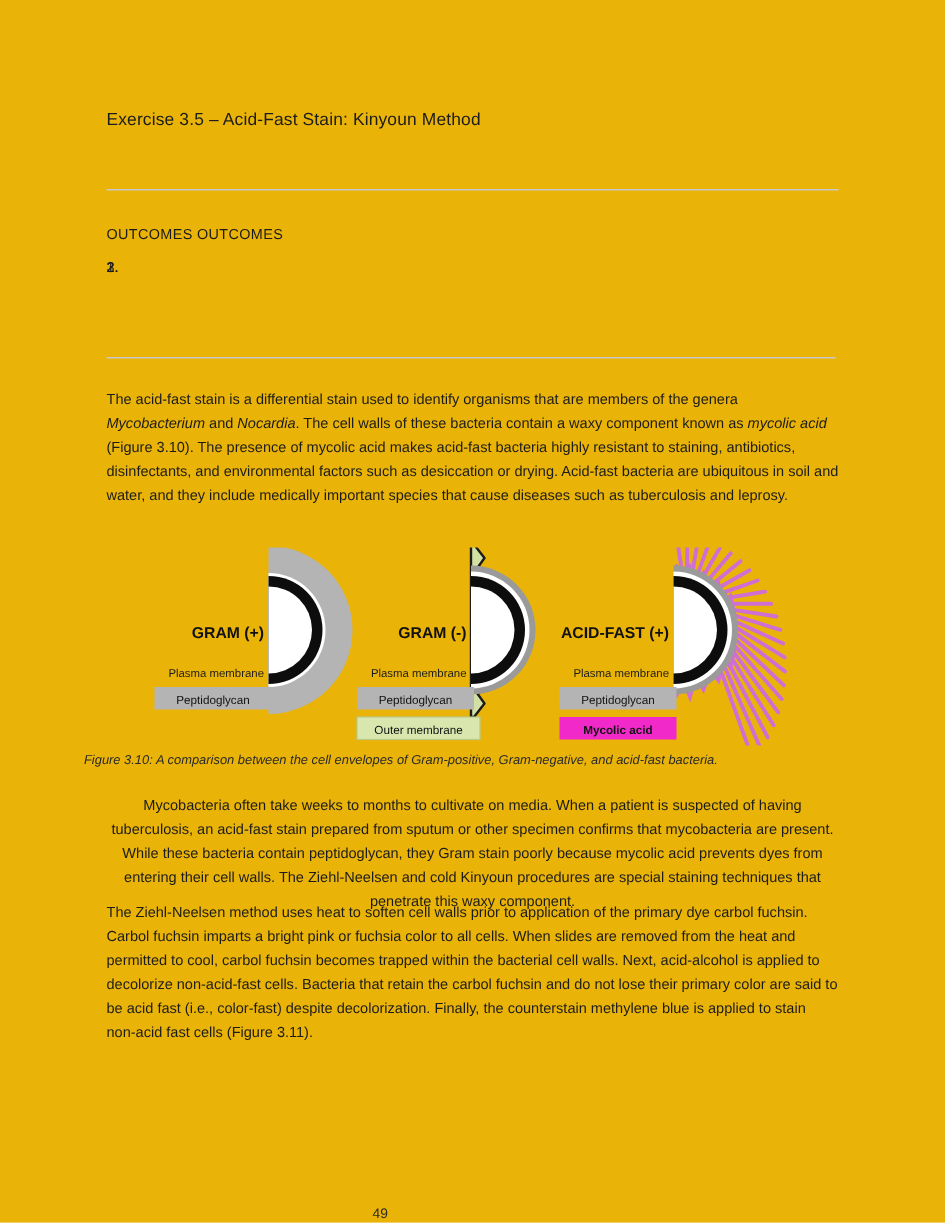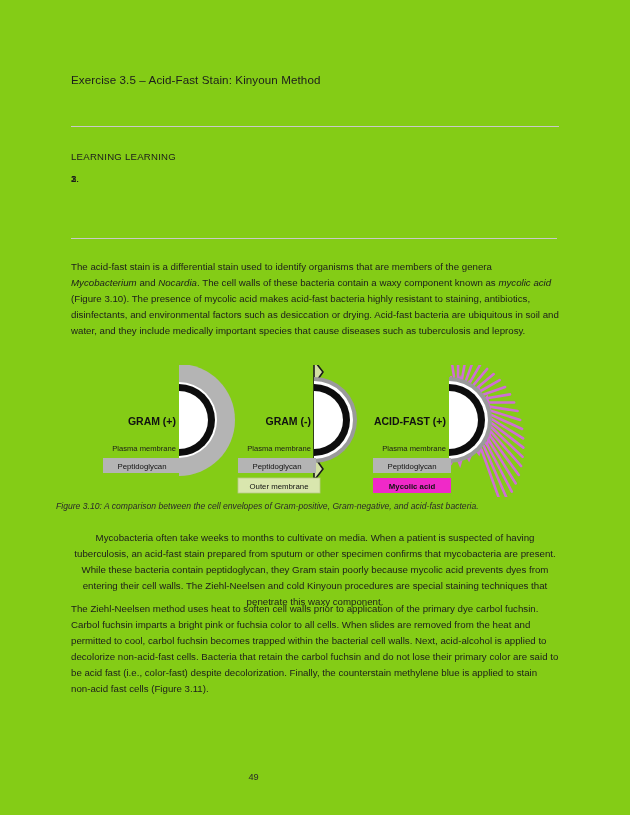--- a/index.html
+++ b/index.html
@@ -11,21 +11,21 @@
     width: 630px;
     height: 815px;
     position: relative;
     font-family: "Liberation Sans", sans-serif;
     color: #1a1a1a;
     overflow: hidden;
   }
   .page {
     position: absolute;
     inset: 0;
-    background: #84cc16;
+    background: #eab308;
   }
 
   
   .doc-title {
     position: absolute;
     left: 71px;
     top: 73px;
     font-size: 11.6px;
     letter-spacing: 0.1px;
     color: #1c1c1c;
@@ -107,37 +107,37 @@
     font-size: 8.6px;
     font-style: italic;
     color: #2a2a2a;
     line-height: 12px;
   }
 
   
   .page-number {
     position: absolute;
     left: 0;
-    top: 772px;
+    top: 804px;
     width: 507px;
     text-align: center;
     font-size: 9.2px;
     color: #2a2a2a;
   }
 </style>
 </head>
 <body>
 
 <div class="page">
 
   <div class="doc-title">Exercise 3.5 – Acid-Fast Stain: Kinyoun Method</div>
 
   <div class="rule rule-top"></div>
 
-  <div class="lo-heading">LEARNING LEARNING</div>
+  <div class="lo-heading">OUTCOMES OUTCOMES</div>
 
   <ul class="lo-list">
     <li class="lo-item">
       <span class="lo-num">1.</span>
     </li>
     <li class="lo-item">
       <span class="lo-num">2.</span>
     </li>
     <li class="lo-item">
       <span class="lo-num">3.</span>

